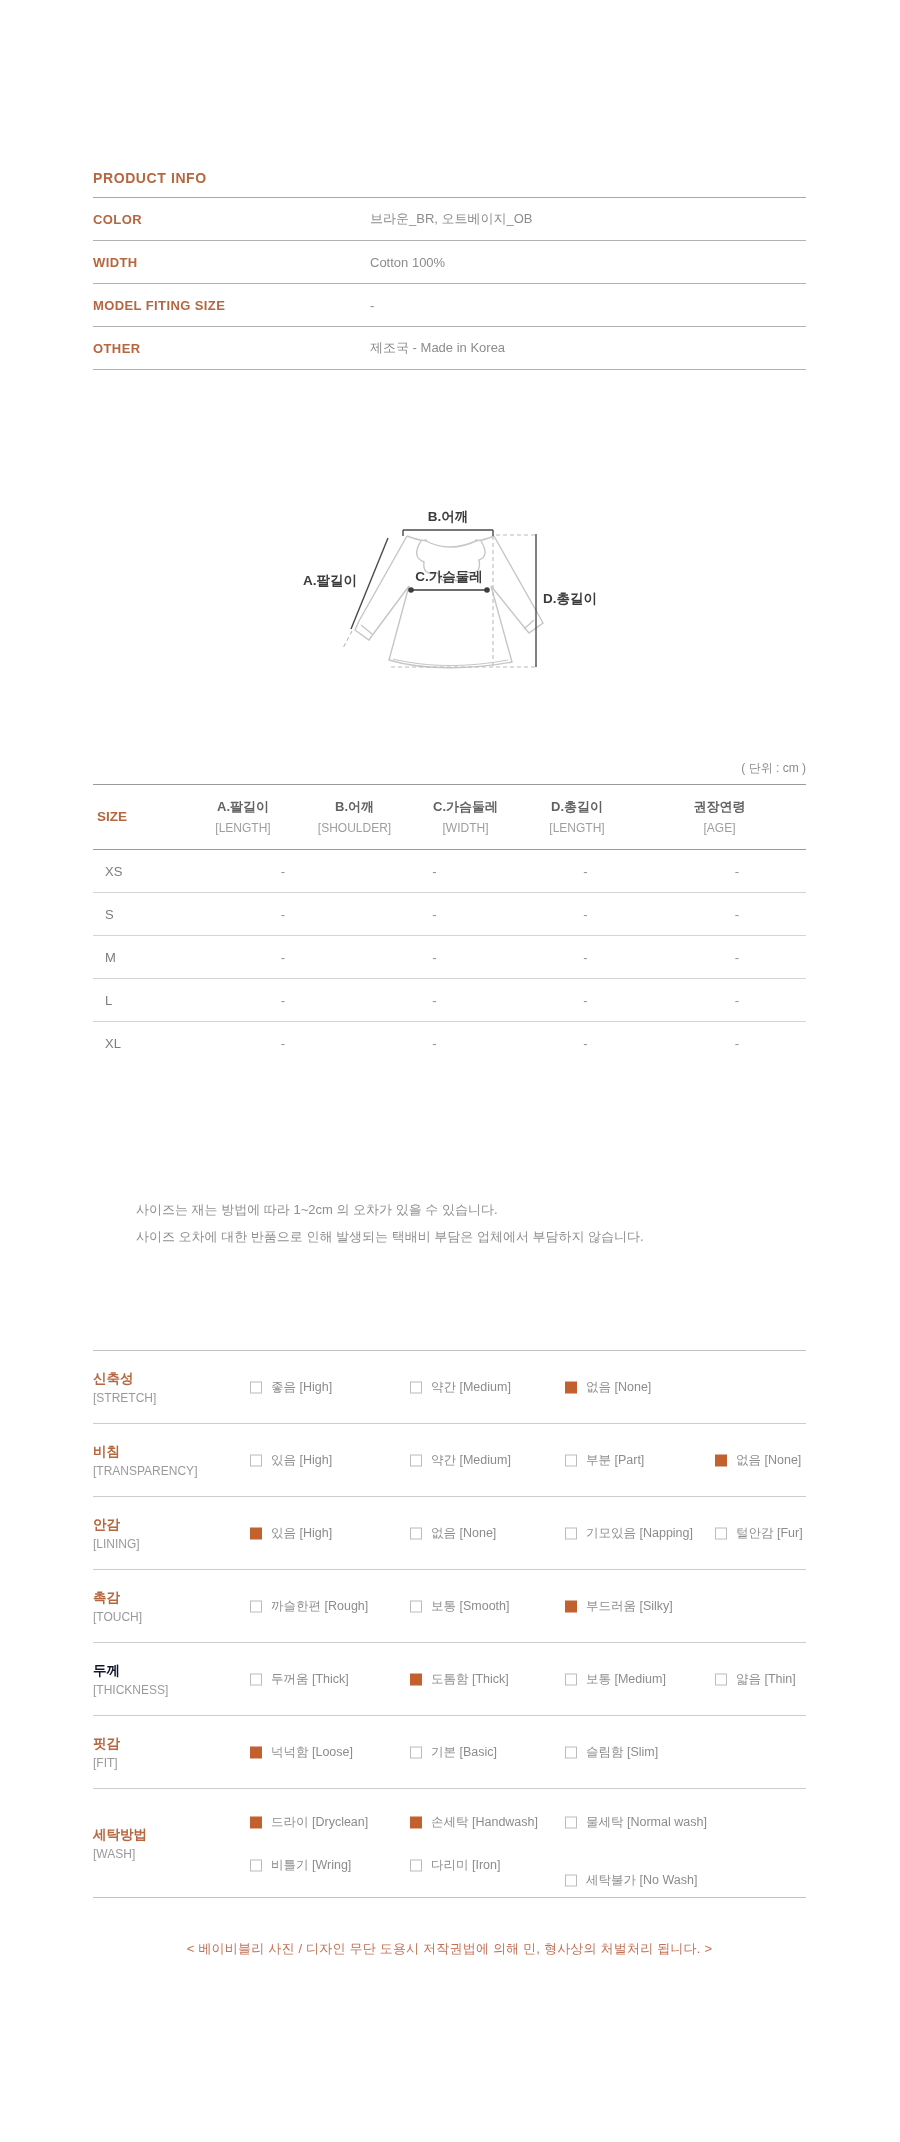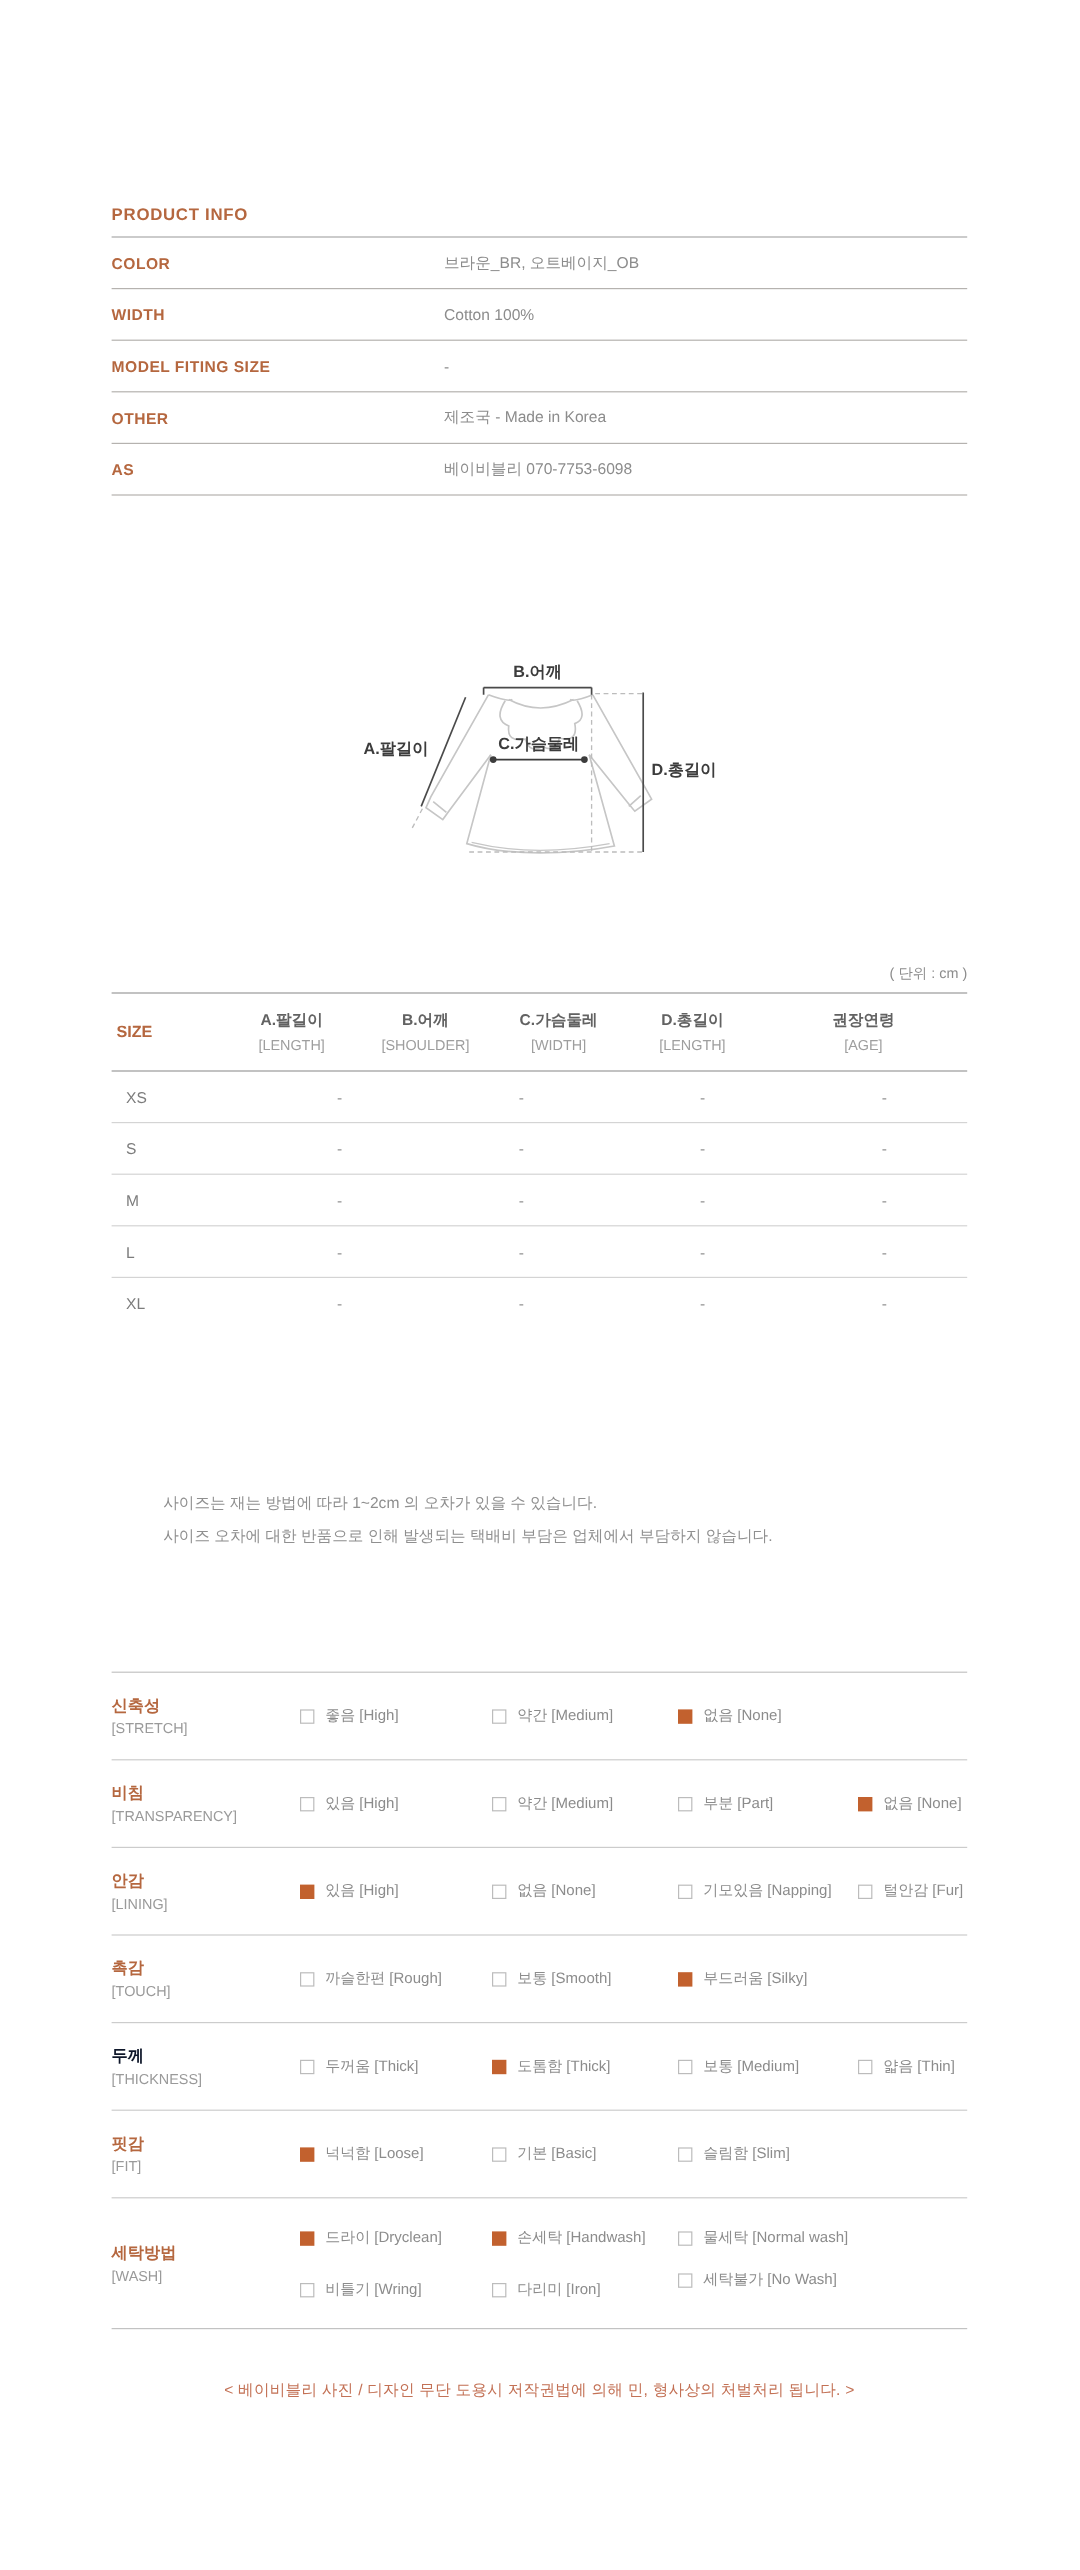--- a/index.html
+++ b/index.html
@@ -74,24 +74,20 @@
           <div class="info-value">Cotton 100%</div>
         </div>
         <div class="info-row">
           <div class="info-label accent-text" style="color: rgb(181, 103, 63);">MODEL FITING SIZE</div>
           <div class="info-value">-</div>
         </div>
         <div class="info-row">
           <div class="info-label accent-text" style="color: rgb(181, 103, 63);">OTHER</div>
           <div class="info-value">제조국 - Made in Korea</div>
         </div>
-        <div class="info-row">
-          <div class="info-label accent-text" style="color: rgb(181, 103, 63);">AS</div>
-          <div class="info-value">베이비블리 070-7753-6098</div>
-        </div>
       </div>
   </div>
 
   <div class="diagram-wrap">
     <svg width="350" height="218" viewBox="0 0 350 218">
 
       <g stroke="#c6c6c6" stroke-width="1.4" fill="none">
 
         <path d="M132,46 L84,131 L80,140 L94,150 L99,143 L134,96"></path>
 
@@ -356,21 +352,21 @@
           <span class="opt-text">물세탁 [Normal wash]</span>
         </span>
         <span class="opt" style="left: 157px; top: 76px;">
           <span class="box"></span>
           <span class="opt-text">비틀기 [Wring]</span>
         </span>
         <span class="opt" style="left: 317px; top: 76px;">
           <span class="box"></span>
           <span class="opt-text">다리미 [Iron]</span>
         </span>
-        <span class="opt" style="left: 472px; top: 68px;">
+        <span class="opt" style="left: 472px; top: 91px;">
           <span class="box"></span>
           <span class="opt-text">세탁불가 [No Wash]</span>
         </span>
       </div>
     </div>
 
   <div class="footer" style="color: rgb(195, 113, 85);">&lt; 베이비블리 사진 / 디자인 무단 도용시 저작권법에 의해 민, 형사상의 처벌처리 됩니다. &gt;</div>
 
 </div>
 

